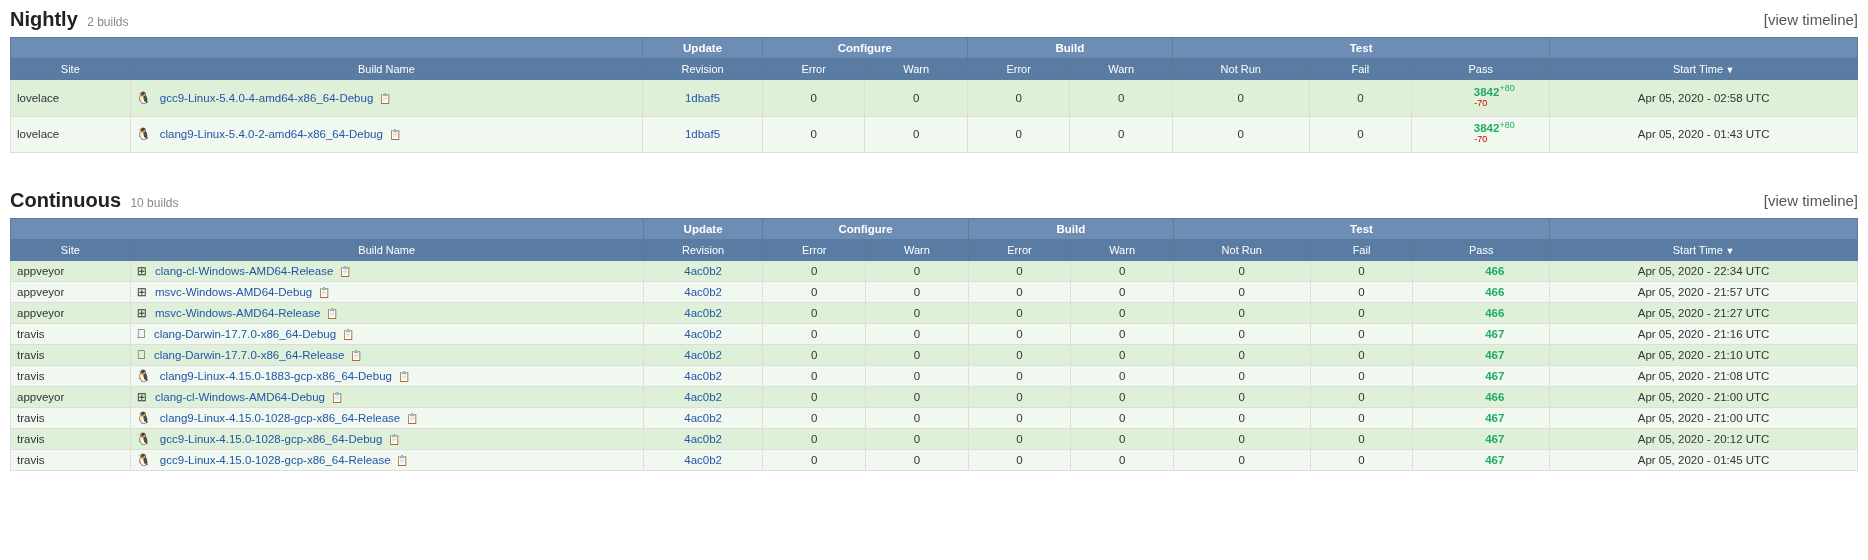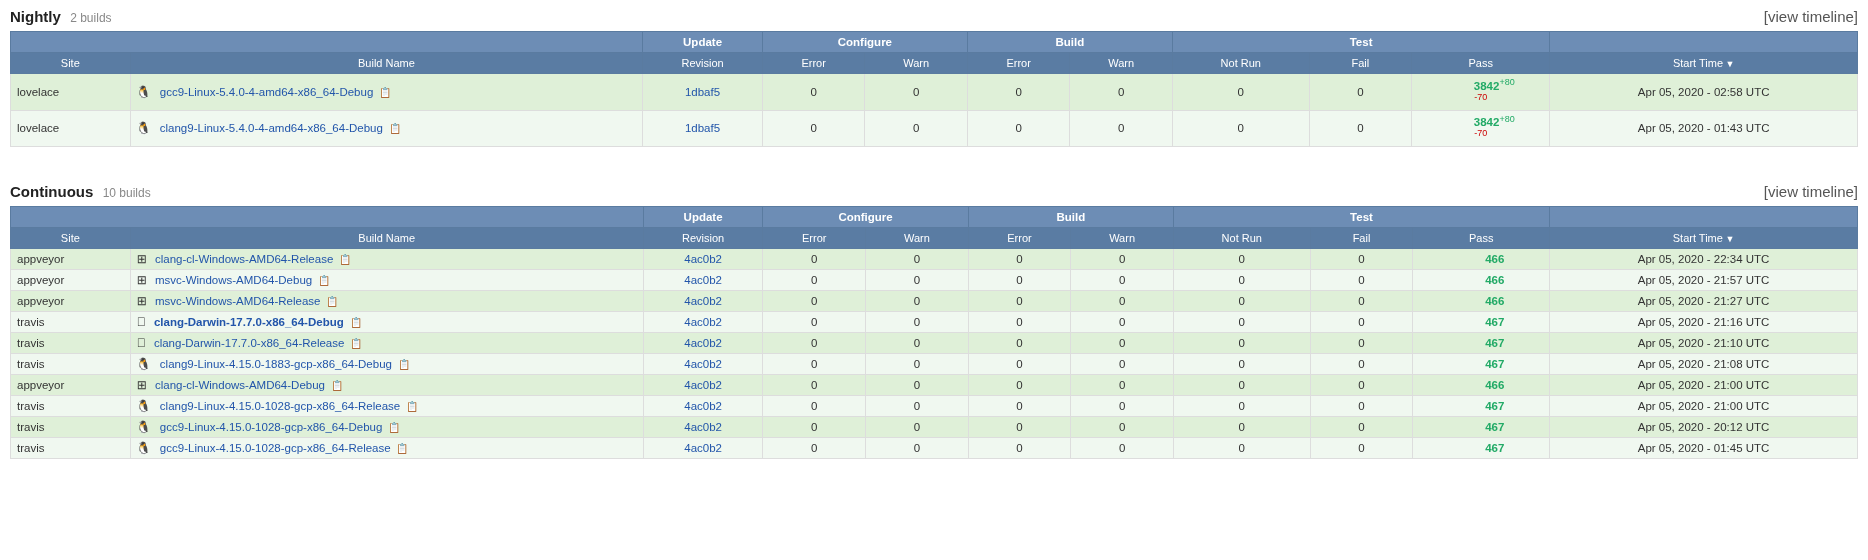--- a/index.html
+++ b/index.html
@@ -12,21 +12,21 @@
     .section {
       padding: 8px 10px 16px 10px;
     }
     .section-header {
       display: flex;
       justify-content: space-between;
       align-items: center;
       margin-bottom: 6px;
     }
     .section-title {
-      font-size: 15px;
+      font-size: 20px;
       font-weight: bold;
       color: #222;
     }
     .section-subtitle {
       font-size: 12px;
       color: #888;
       margin-left: 6px;
       font-weight: normal;
       margin-top: 6px;
     }
@@ -151,21 +151,21 @@
     <td>0</td>
     <td>0</td>
     <td>0</td>
     <td><span class="pass-cell">3842</span><sup class="pass-delta"><span class="plus">+80</span><br><span class="minus">-70</span></sup></td>
     <td class="start-time-col">Apr 05, 2020 - 02:58 UTC</td>
   </tr>
         <tr class="row-light">
     <td class="left-align">lovelace</td>
     <td class="left-align">
       <span class="build-icon"><span style="font-size:12px;margin-right:2px;">🐧</span></span>
-      <span style="cursor:pointer;color:#2255aa;">clang9-Linux-5.4.0-4-amd64-x86_64-Debug</span>
+      <span style="cursor:pointer;color:#2255aa;">clang9-Linux-5.4.0-2-amd64-x86_64-Debug</span>
       <span class="copy-icon">📋</span>
     </td>
     <td style="color:#2255aa;cursor:pointer;">1dbaf5</td>
     <td>0</td>
     <td>0</td>
     <td>0</td>
     <td>0</td>
     <td>0</td>
     <td>0</td>
     <td><span class="pass-cell">3842</span><sup class="pass-delta"><span class="plus">+80</span><br><span class="minus">-70</span></sup></td>
@@ -258,21 +258,21 @@
     <td>0</td>
     <td>0</td>
     <td>0</td>
     <td><span class="pass-cell">466</span></td>
     <td class="start-time-col">Apr 05, 2020 - 21:27 UTC</td>
   </tr>
         <tr class="row-light">
     <td class="left-align">travis</td>
     <td class="left-align">
       <span class="build-icon"><span style="font-size:12px;margin-right:2px;"></span></span>
-      <span style="cursor:pointer;color:#2255aa;font-weight:bold;">clang-Darwin-17.7.0-x86_64-Debug</span>
+      <span style="cursor:pointer;color:#2255aa;">clang-Darwin-17.7.0-x86_64-Debug</span>
       <span class="copy-icon">📋</span>
     </td>
     <td style="color:#2255aa;cursor:pointer;">4ac0b2</td>
     <td>0</td>
     <td>0</td>
     <td>0</td>
     <td>0</td>
     <td>0</td>
     <td>0</td>
     <td><span class="pass-cell">467</span></td>

